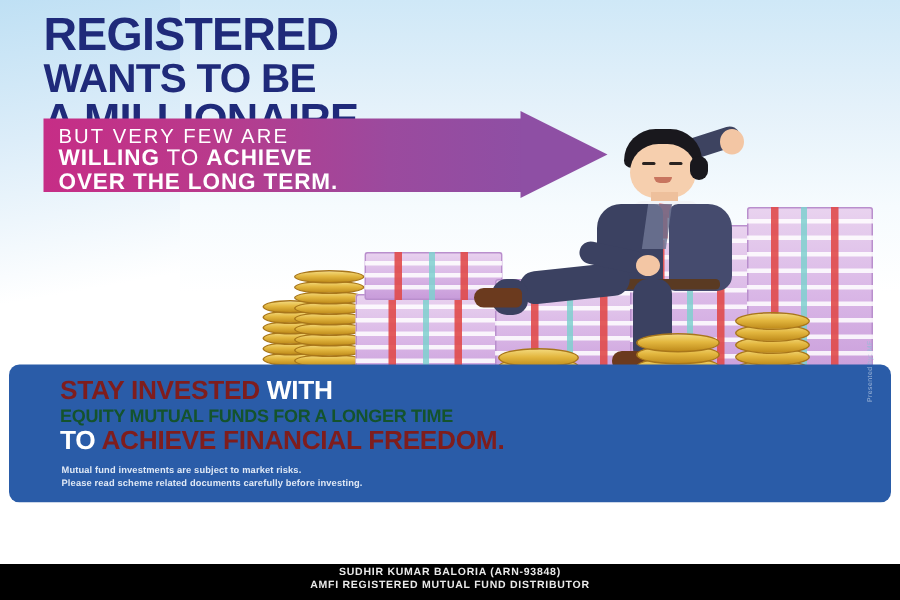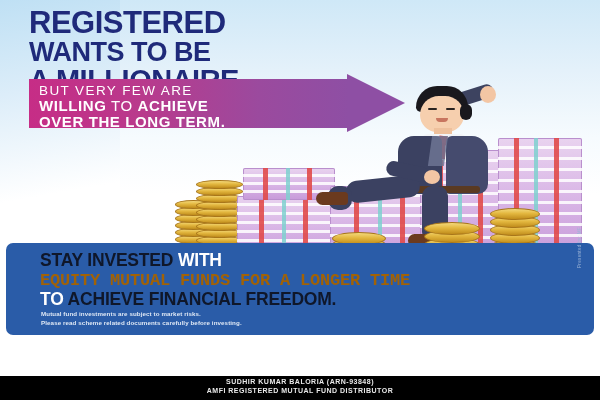--- a/index.html
+++ b/index.html
@@ -58,23 +58,23 @@
   
   .man{position:absolute;}
   .shape{position:absolute;}
 
   
   .bluepanel{position:absolute;left:6px;top:243px;width:588px;height:92px;
       background:#2a5ca8;border-radius:7px;}
   .bp-text{position:absolute;left:40px;top:251px;width:520px;
       font-weight:bold;line-height:1.12;}
   .bl1{font-size:17.5px;display:block;color:#ffffff;letter-spacing:-0.2px;}
-  .bl2{font-size:17px;display:block;color:#a16207;letter-spacing:-0.2px;font-family:Liberation Mono, monospace;}
+  .bl2{font-size:12px;display:block;color:#14532d;letter-spacing:-0.2px;}
   .bl3{font-size:17.5px;display:block;color:#ffffff;letter-spacing:-0.2px;}
-  .yl{color:#0f172a;text-align:center;}
+  .yl{color:#7f1d1d;text-align:center;}
 
   .disclaimer{position:absolute;left:41px;top:309px;color:#dfe8f5;
       font-size:6.2px;line-height:1.5;font-weight:bold;letter-spacing:0.1px;}
 
   .cta{position:absolute;left:340px;top:311px;width:254px;height:15px;
       background:#e8262c;}
   .cta:before{content:"";position:absolute;left:-11px;top:0;width:0;height:0;
       border-top:15px solid #e8262c;border-left:11px solid transparent;}
   .cta-label{position:absolute;left:0;top:0;width:254px;height:15px;
       line-height:15px;text-align:center;color:#ffffff;font-size:8.6px;

